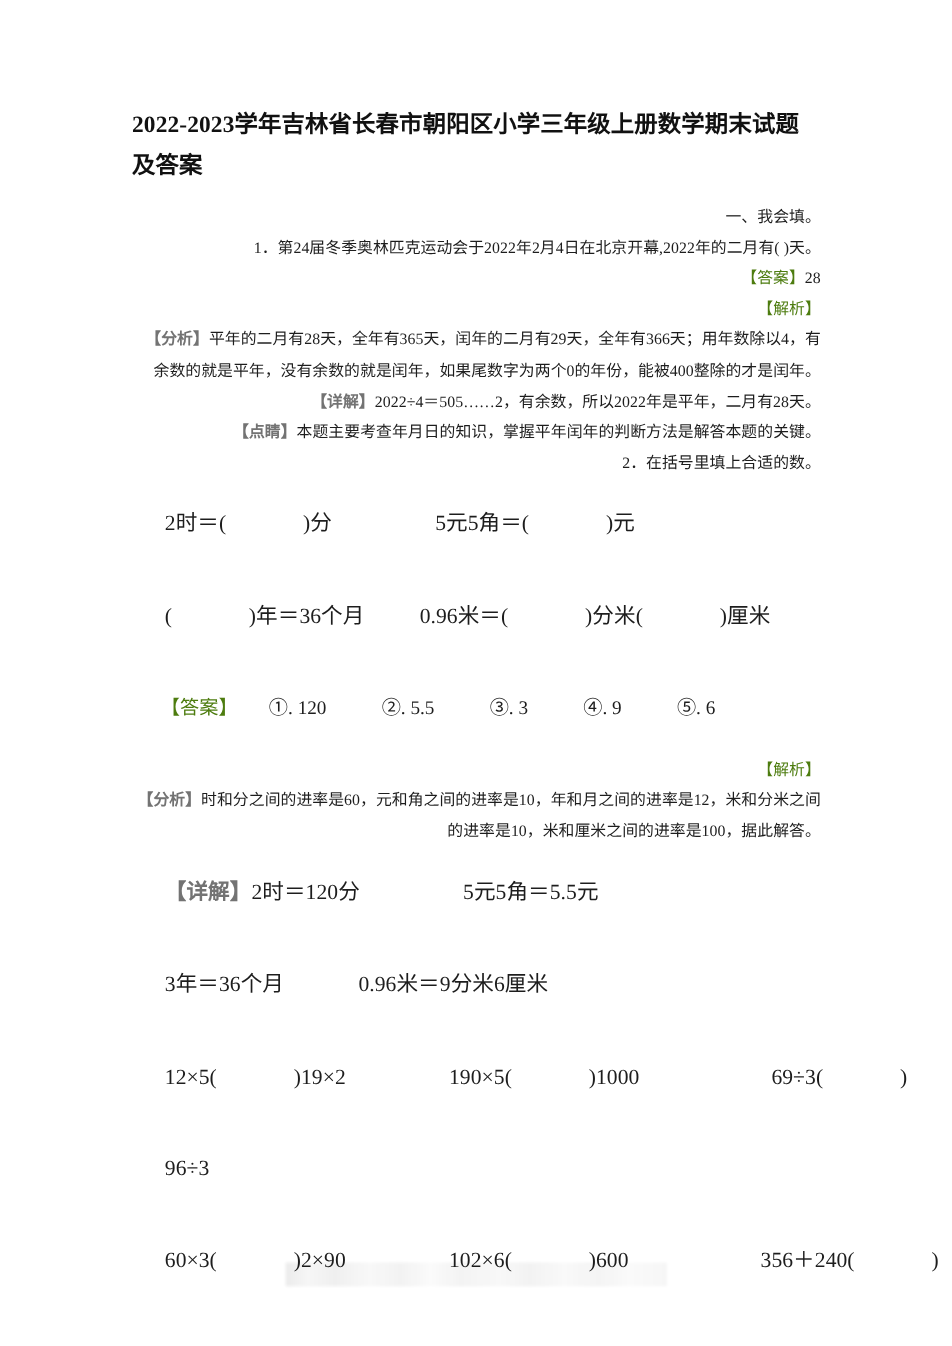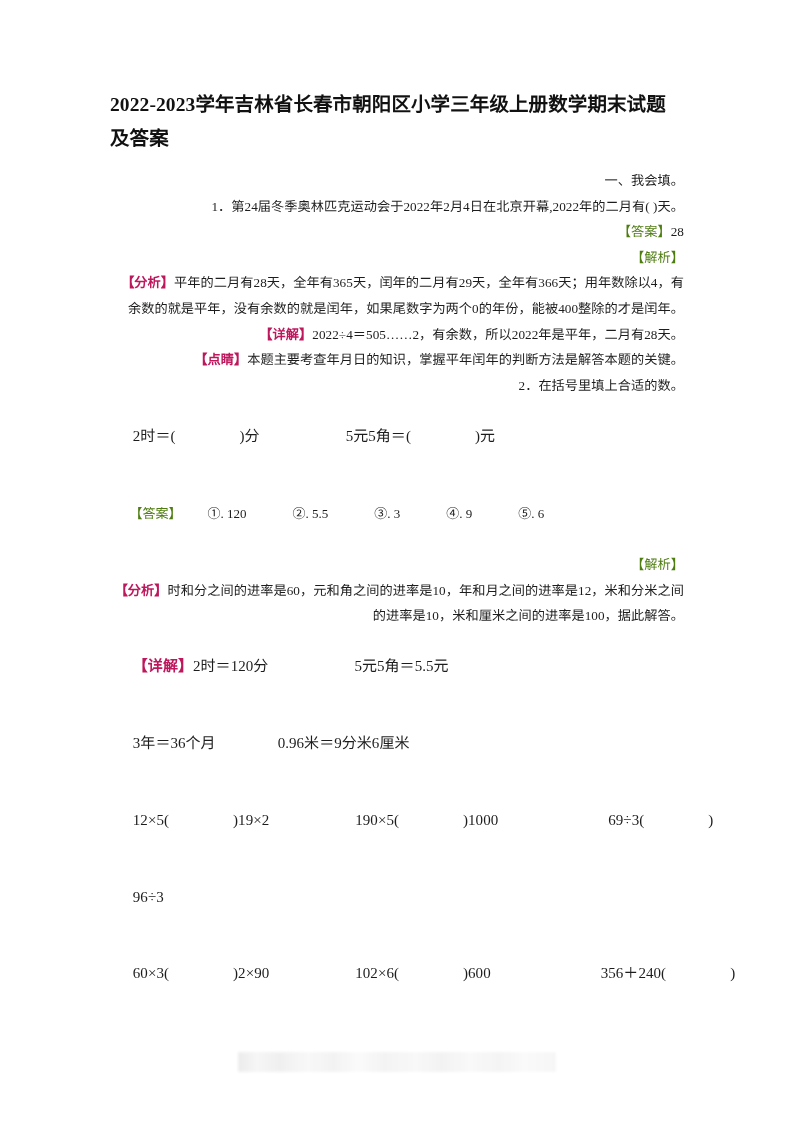--- a/index.html
+++ b/index.html
@@ -69,35 +69,35 @@
 
   
   .marker {
     color: #4d7c0f;
     font-weight: normal;
   }
 
   
   .lbl {
     font-weight: bold;
-    color: #be185d;
+    color: #737373;
   }
 
   
   .row {
-    font-size: 15px;
+    font-size: 18px;
     line-height: 25.6px;
     color: #1d1d1d;
     white-space: pre;
     letter-spacing: 0.05px;
   }
 
   
   .ans-row {
-    font-size: 13px;
+    font-size: 16px;
     line-height: 25.6px;
     white-space: pre;
     color: #1d1d1d;
   }
 
   .sp-1 { display: inline-block; width: 26px; }
   .sp-2 { display: inline-block; width: 46px; }
   .sp-3 { display: inline-block; width: 62px; }
   .sp-4 { display: inline-block; width: 86px; }
   .sp-5 { display: inline-block; width: 110px; }
@@ -162,20 +162,23 @@
     <p class="blk">
       <span class="lbl">【点睛】</span><span>本题主要考查年月日的知识，掌握平年闰年的判断方法是解答本题的关键。</span>
     </p>
 
     <p class="blk qnum">2．在括号里填上合适的数。</p>
 
     <div class="row">
       <span>2时＝(</span><span class="sp-blank"></span><span>)分</span><span class="sp-4"></span><span>5元5角＝(</span><span class="sp-blank"></span><span>)元</span>
     </div>
 
+    <div class="row">
+      <span>(</span><span class="sp-blank"></span><span>)年＝36个月</span><span class="sp-2"></span><span>0.96米＝(</span><span class="sp-blank"></span><span>)分米(</span><span class="sp-blank"></span><span>)厘米</span>
+    </div>
 
     <div class="ans-row">
       <span class="marker">【答案】</span><span class="sp-1"></span><span>①.</span> <span>120</span><span class="sp-2"></span><span>②.</span> <span>5.5</span><span class="sp-2"></span><span>③.</span> <span>3</span><span class="sp-2"></span><span>④.</span> <span>9</span><span class="sp-2"></span><span>⑤.</span> <span>6</span>
     </div>
 
     <p class="blk">
       <span class="marker">【解析】</span>
     </p>
 
     <p class="blk">

